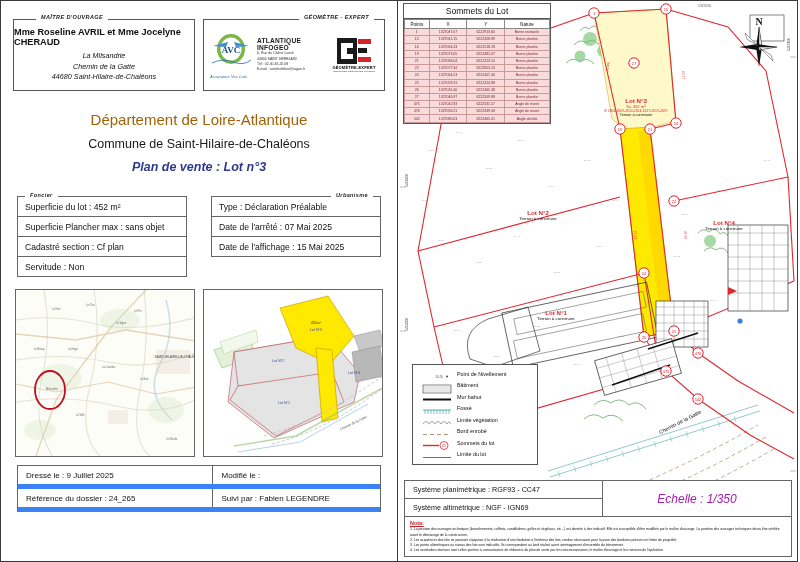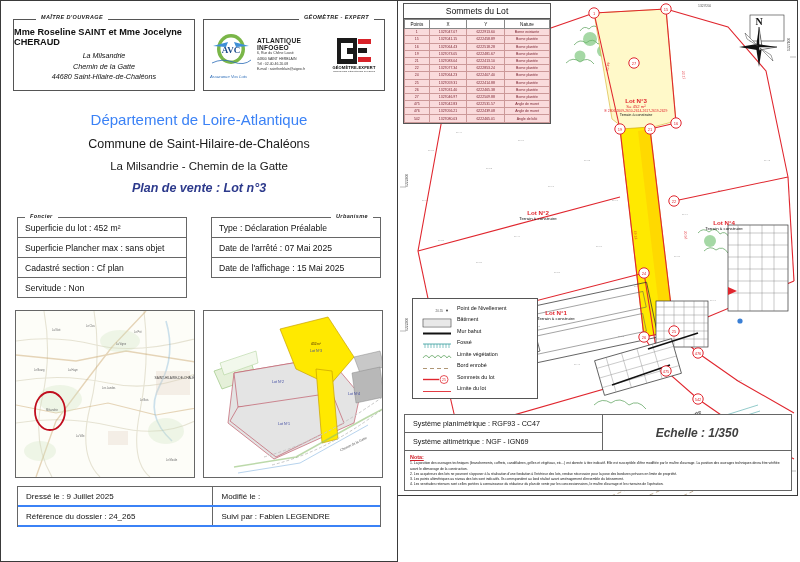--- a/index.html
+++ b/index.html
@@ -48,21 +48,21 @@
   .geo-info { flex: 1; padding-left: 3px; }
   .geo-title { font-size: 6.6px; font-weight: 700; color: #1a1a1a; letter-spacing: .2px;}
   .geo-sub { font-size: 3.5px; color: #333; line-height: 1.55; }
   .logo-ge { width: 52px; flex: 0 0 52px; text-align: center; }
   .ge-mark { width: 34px; height: 26px; margin: 0 auto; position: relative; }
   .ge-label { font-size: 4px; font-weight: 700; letter-spacing: .2px; margin-top: 1px;}
   .ge-sub { font-size: 2.4px; color: #444; }
 
   
   .titleblock { margin: 10px 8px 0 8px; text-align: center; padding: 10px 0 12px 0;}
-  .t1 { font-size: 15px; color: #3b82f6; margin-bottom: 9px; }
+  .t1 { font-size: 15px; color: #a16207; margin-bottom: 9px; }
   .t2 { font-size: 12.5px; color: #1a1a1a; margin-bottom: 9px; }
   .t3 { font-size: 11.5px; color: #1a1a1a; margin-bottom: 9px; }
   .t4 { font-size: 12.5px; font-style: italic; font-weight: 600; color: #2d3a8c; }
 
   
   .info-row { display: flex; gap: 24px; margin: 10px 10px 0 10px; }
   .info-col { position: relative; flex: 1; }
   .info-tbl { border: 1px solid #666; border-bottom: none; }
   .info-cell {
     border-bottom: 1px solid #666;
@@ -72,28 +72,28 @@
     overflow: hidden;
   }
 
   
   .maps-row { display: flex; gap: 8px; margin: 12px 8px 0 8px; }
   .map-box { position: relative; flex: 1; border: 1px solid #666; height: 168px; overflow: hidden; }
   .map-inner { position: absolute; inset: 0; }
 
   
   .footer-tbl { margin: 8px 10px 0 10px; border: 1px solid #666; border-bottom: none;}
-  .footer-line { display: flex; border-bottom: 2px solid #3b82f6; }
+  .footer-line { display: flex; border-bottom: 5px solid #3b82f6; }
   .footer-cell { font-size: 8px; color: #111; padding: 4.5px 8px; }
   .footer-cell.c1 { flex: 0 0 54%; border-right: 1px solid #666; }
   .footer-cell.c2 { flex: 1; }
 
   
   .right {
-    width: 400px; height: 496px;
+    width: 400px; height: 562px;
     border: 1.5px solid #3a3a3a;
     border-left: none;
     position: relative;
     background: #ffffff;
     overflow: hidden;
   }
   .plan-svg { position: absolute; inset: 0; width: 400px; height: 562px; }
 
   
   .coord-wrap {
@@ -135,21 +135,21 @@
   .legend-sym { width: 40px; flex: 0 0 40px; height: 11px; position: relative; }
   .legend-lbl { font-size: 5.4px; color: #111; white-space: nowrap; }
 
   
   .sys-wrap { position: absolute; left: 6px; bottom: 44px; width: 388px;
     display: flex; z-index: 6; background: #fff; border: 1px solid #666; }
   .sys-left { flex: 0 0 198px; border-right: 1px solid #666; }
   .sys-cell { font-size: 7.2px; color: #111; padding: 4px 8px; }
   .sys-cell.top { border-bottom: 1px solid #666; }
   .sys-right { flex: 1; display: flex; align-items: center; justify-content: center;
-    font-size: 12px; font-style: italic; font-weight: 700; color: #404040; }
+    font-size: 12px; font-style: italic; font-weight: 400; color: #a21caf; }
 
   
   .nota-wrap { position: absolute; left: 6px; bottom: 4px; width: 388px;
     border: 1px solid #666; background: #fff; padding: 3px 5px; z-index: 6; }
   .nota-title { font-size: 5.4px; font-weight: 700; color: #d0202a;
     text-decoration: underline; margin-bottom: 1px; }
   .nota-item { font-size: 3.4px; color: #111; line-height: 1.5; }
 
   
   .plan-lbl { position: absolute; z-index: 5; text-align: center; pointer-events: none; }
@@ -164,21 +164,21 @@
 <body>
 
 <div class="page">
 
   <div class="left">
 
     <div class="hdr-row">
 
       <div class="hdr-box hdr-owner">
         <div class="fs-legend left-pos">MAÎTRE D'OUVRAGE</div>
-        <div class="owner-name">Mme Roseline SAINT et Mme Jocelyne CHERAUD</div>
+        <div class="owner-name">Mme Roseline AVRIL et Mme Jocelyne CHERAUD</div>
         <div class="owner-line">La Milsandrie</div>
         <div class="owner-line">Chemin de la Gatte</div>
         <div class="owner-line">44680 Saint-Hilaire-de-Chaléons</div>
       </div>
 
       <div class="hdr-box hdr-geo">
         <div class="fs-legend">GÉOMÈTRE - EXPERT</div>
 
         <div class="logo-avc">
           <svg width="46" height="44" viewBox="0 0 46 44">
@@ -213,21 +213,20 @@
           </div>
           <div class="ge-label">GÉOMÈTRE-EXPERT</div>
           <div class="ge-sub">ORDRE DES GÉOMÈTRES-EXPERTS</div>
         </div>
       </div>
     </div>
 
     <div class="titleblock">
       <div class="t1">Département de Loire-Atlantique</div>
       <div class="t2">Commune de Saint-Hilaire-de-Chaléons</div>
-      <div class="t3">La Milsandrie - Chemin de la Gatte</div>
       <div class="t4">Plan de vente : Lot n°3</div>
     </div>
 
     <div class="info-row">
       <div class="info-col">
         <div class="fs-legend left-pos" style="left:8px;top:-4px;">Foncier</div>
         <div class="info-tbl">
           <div class="info-cell">Superficie du lot : 452 m²</div>
           <div class="info-cell">Superficie Plancher max : sans objet</div>
           <div class="info-cell">Cadastré section : Cf plan</div>

